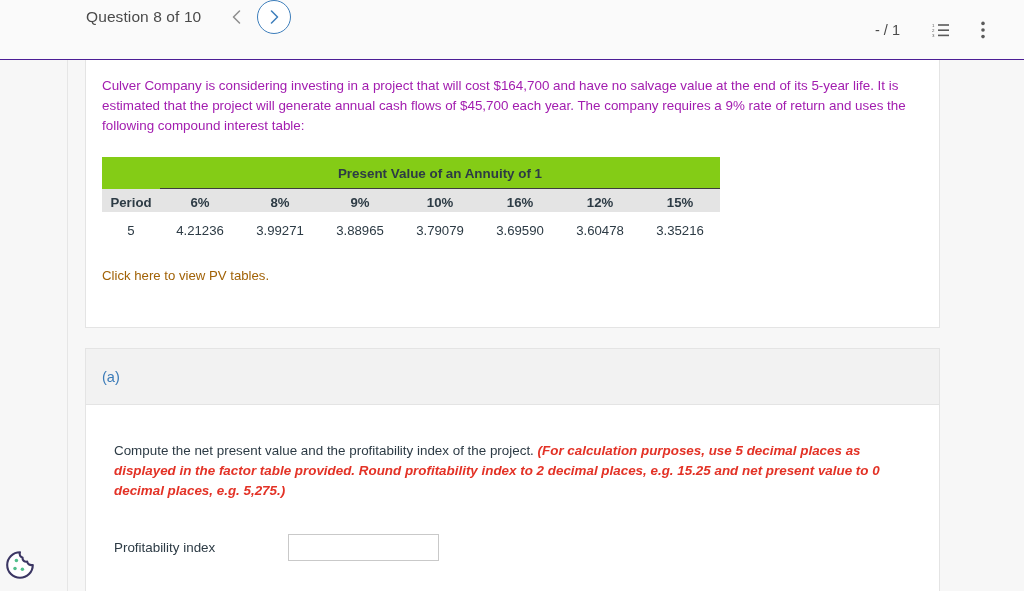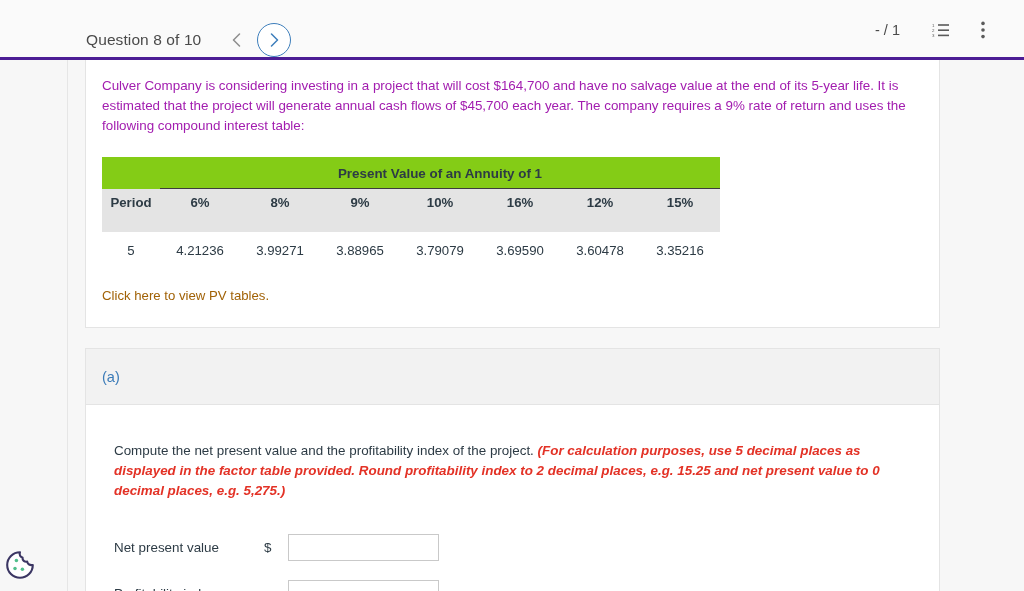--- a/index.html
+++ b/index.html
@@ -17,23 +17,23 @@
     height: 591px;
     background: #ffffff;
   }
 
   
   .topbar {
     position: absolute;
     top: 0; left: 0;
     width: 1024px; height: 60px;
     background: #fafafa;
-    border-bottom: 3px solid #4c1d95;
-    display: flex;
-    align-items: flex-end;
+    border-bottom: 1px solid #4c1d95;
+    display: flex;
+    align-items: flex-start;
   }
   .topbar-left {
     display: flex;
     align-items: center;
     margin-left: 86px;
   }
   .question-title {
     font-size: 15.5px;
     color: #4a4a4a;
     letter-spacing: .1px;
@@ -139,21 +139,21 @@
     font-weight: bold;
     color: #2d3b45;
     padding: 9px 0 7px 0;
   }
   table.pv .rate-row td {
     background: #e4e4e4;
     text-align: center;
     font-size: 13.2px;
     font-weight: bold;
     color: #2d3b45;
-    padding: 6px 0 22px 0;
+    padding: 6px 0 2px 0;
   }
   table.pv .rate-row td.rate-cell {
     border-top: 1.3px solid #3c3c3c;
   }
   table.pv .data-row td {
     background: #ffffff;
     text-align: center;
     font-size: 13.2px;
     color: #2d3b45;
     padding: 11px 0 8px 0;
@@ -348,25 +348,20 @@
       </div>
 
       <div class="part-body">
 
         <div class="prompt">
           <span>Compute the net present value and the profitability index of the project. </span><span class="hint">(For calculation purposes, use 5 decimal places as displayed in the factor table provided. Round profitability index to 2 decimal places, e.g. 15.25 and net present value to 0 decimal places, e.g. 5,275.)</span>
         </div>
 
         <div class="answer-rows">
 
-          <div class="answer-row">
-            <div class="answer-label">Net present value</div>
-            <div class="dollar">$</div>
-            <input class="answer-input" type="text" value="" style="">
-          </div>
 
           <div class="answer-row">
             <div class="answer-label">Profitability index</div>
             <div class="dollar"></div>
             <input class="answer-input" type="text" value="" style="">
           </div>
 
         </div>
       </div>
     </div>

